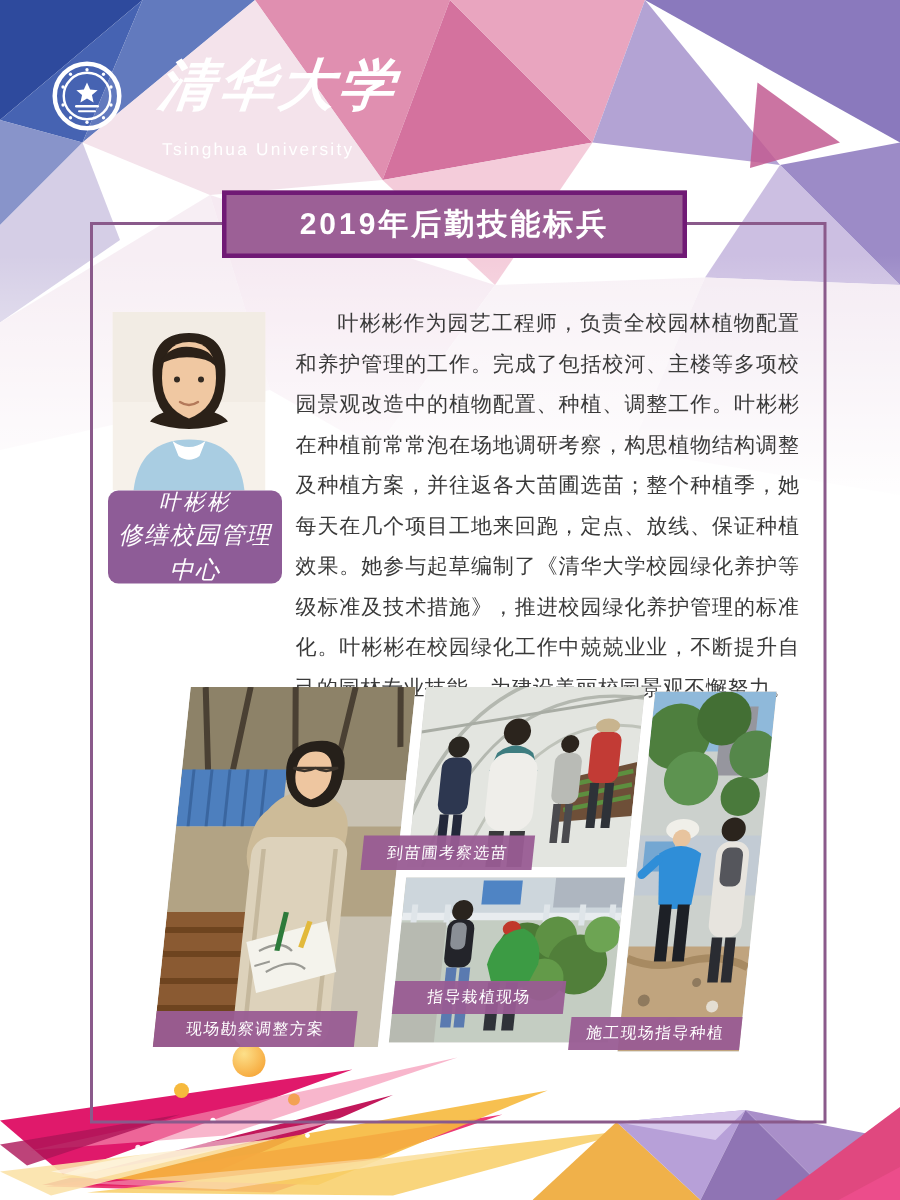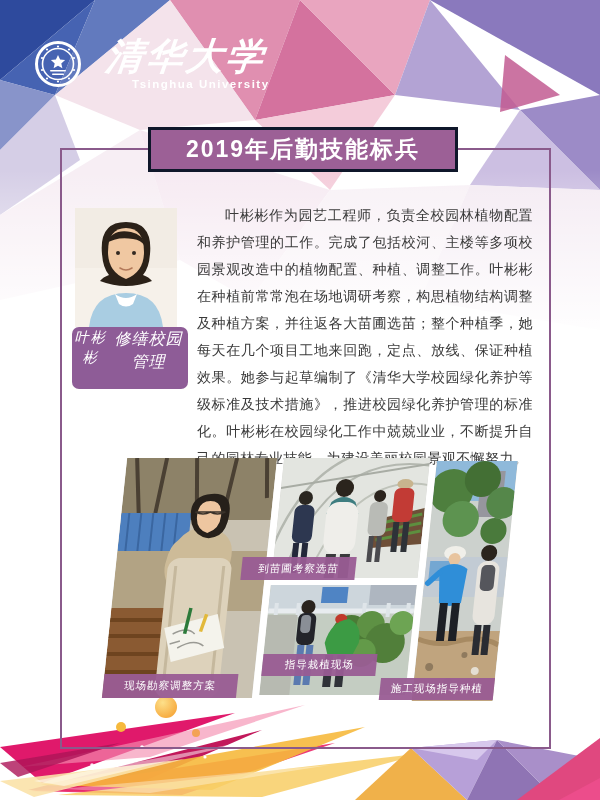--- a/index.html
+++ b/index.html
@@ -15,45 +15,45 @@
   
   #logo-group{left:34px;top:36px;z-index:6;color:#fff;}
   #seal{position:absolute;left:0;top:4px;}
   #uni-cn{
     position:absolute;left:72px;top:-4px;width:220px;
     font-family:"DejaVu Serif","Liberation Serif",serif;
     font-style:italic;font-weight:bold;font-size:37px;letter-spacing:3px;
     transform:skewX(-6deg);white-space:nowrap;
   }
   #uni-en{
-    position:absolute;left:74px;top:42px;font-size:11.5px;font-weight:bold;
-    letter-spacing:1.5px;white-space:nowrap;margin-left:24px;
+    position:absolute;left:74px;top:58px;font-size:11.5px;font-weight:normal;
+    letter-spacing:1.5px;white-space:nowrap;
   }
 
   
   #banner{
     left:148px;top:127px;width:304px;height:39px;z-index:5;
-    background:#9c6096;border:3px solid #0f172a;
+    background:#9c6096;border:3px solid #701a75;
     display:flex;align-items:center;justify-content:center;
-    color:#fff;font-size:23px;font-weight:bold;letter-spacing:2px;
+    color:#fff;font-size:20px;font-weight:bold;letter-spacing:2px;
   }
 
   
   #content-frame{
     left:60px;top:148px;width:487px;height:597px;z-index:4;
     border:2px solid #8a5a8b;pointer-events:none;
   }
 
   
   #portrait{left:75px;top:208px;width:102px;height:119px;z-index:3;}
   #name-box{
     left:72px;top:327px;width:116px;height:62px;z-index:3;
     background:#8e5c97;border-radius:7px;color:#fff;text-align:center;
     font-family:"DejaVu Serif","Liberation Serif",serif;font-style:italic;
-    display:flex;justify-content:center;line-height:1.45;
+    display:flex;flex-direction:column;justify-content:center;line-height:1.45;
   }
   #name-box .nm{font-size:14px;letter-spacing:2px;}
   #name-box .dp{font-size:16px;letter-spacing:1px;}
 
   
   #bio{
     left:197px;top:202px;width:336px;height:246px;z-index:3;
     font-size:14px;line-height:27px;color:#3a3a3a;
     text-align:justify;text-indent:2em;letter-spacing:0.4px;
   }
@@ -156,20 +156,21 @@
     <path d="M30 36 q8 -16 26 -12 q12 2 14 14 q-4 -6 -12 -7 q-16 -3 -28 5z" fill="#2b2118"></path>
     <circle cx="43" cy="45" r="2" fill="#332a22"></circle>
     <circle cx="59" cy="45" r="2" fill="#332a22"></circle>
     <path d="M45 60 q6 4 12 0" stroke="#b3795a" stroke-width="1.6" fill="none" stroke-linecap="round"></path>
   </svg>
 </div>
 
 <div id="name-box" class="abs">
   <div class="nm">叶彬彬</div>
   <div class="dp">修缮校园管理</div>
+  <div class="dp">中心</div>
 </div>
 
 <div id="bio" class="abs">叶彬彬作为园艺工程师，负责全校园林植物配置和养护管理的工作。完成了包括校河、主楼等多项校园景观改造中的植物配置、种植、调整工作。叶彬彬在种植前常常泡在场地调研考察，构思植物结构调整及种植方案，并往返各大苗圃选苗；整个种植季，她每天在几个项目工地来回跑，定点、放线、保证种植效果。她参与起草编制了《清华大学校园绿化养护等级标准及技术措施》，推进校园绿化养护管理的标准化。叶彬彬在校园绿化工作中兢兢业业，不断提升自己的园林专业技能，为建设美丽校园景观不懈努力。</div>
 
 <div id="collage" class="abs">
 
   <div id="photo-survey" class="photo">
     <svg viewBox="0 0 150 240" preserveAspectRatio="none">
       <rect width="150" height="240" fill="#c9c2b2"></rect>
       <rect x="0" y="0" width="150" height="62" fill="#8d8268"></rect>

